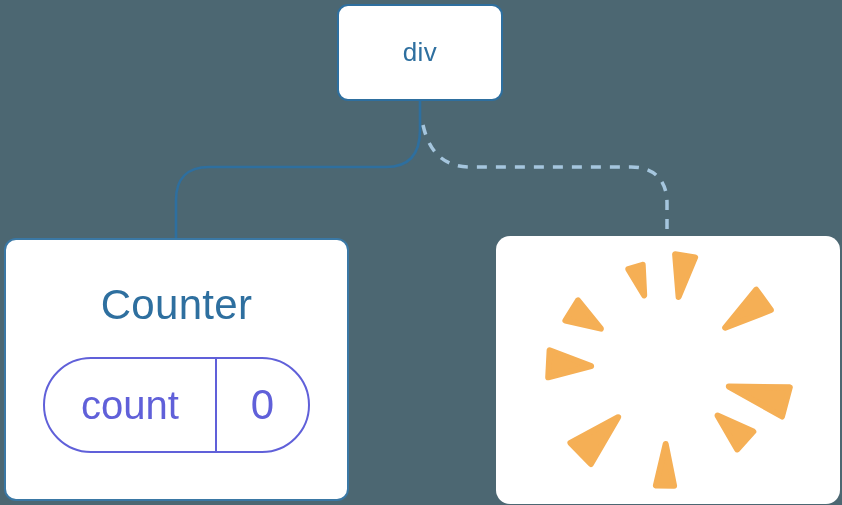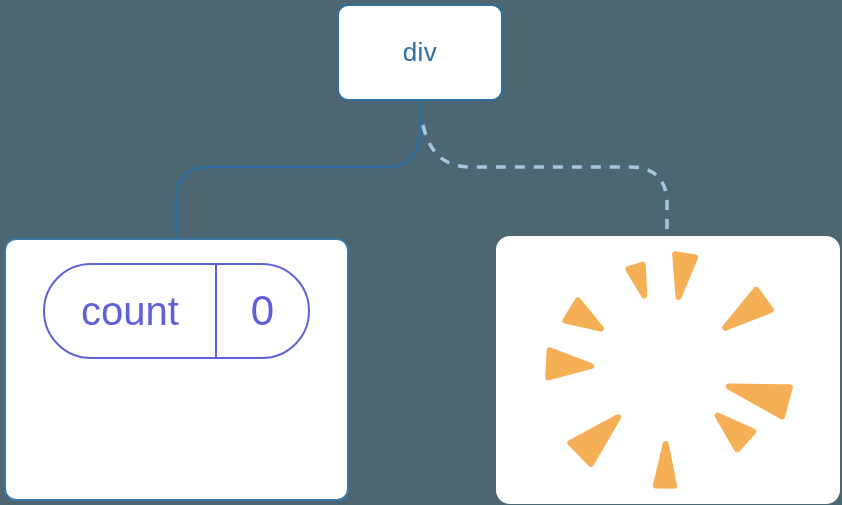--- a/index.html
+++ b/index.html
@@ -77,21 +77,21 @@
   .counter-title {
     margin-top: 42px;
     height: 46px;
     line-height: 46px;
     color: var(--node-blue);
     font-size: 42px;
     font-weight: 500;
     letter-spacing: 0.3px;
   }
   .pill {
-    margin-top: 23px;
+    margin-top: 29px;
     width: 267px; height: 96px;
     border: 2px solid var(--state-purple);
     border-radius: 48px;
     display: flex;
     align-items: stretch;
     overflow: hidden;
   }
   .pill-key {
     width: 170px;
     display: flex;
@@ -136,20 +136,21 @@
   <svg class="connectors" viewBox="0 0 842 505">
     <path class="solid-link" d="M 420 101 L 420 130 C 420 154 409 167 386 167 L 209 167 C 187 167 176 179 176 200 L 176 240"></path>
     <path class="dashed-link" d="M 423 125 C 429 152 444 167 470 167 L 631 167 C 655 167 667 181 667 203 L 667 240"></path>
   </svg>
 
   <div class="node root">
     <span>div</span>
   </div>
 
   <div class="card counter">
+    <div class="counter-title">Counter</div>
     <div class="pill">
       <div class="pill-key">count</div>
       <div class="pill-divider"></div>
       <div class="pill-value">0</div>
     </div>
   </div>
 
   <div class="card removed">
     <svg class="poof" viewBox="0 0 344 268" id="poof-svg">
         <polygon points="148.2,59.4 146.7,28.8 132.3,33.2"></polygon>

